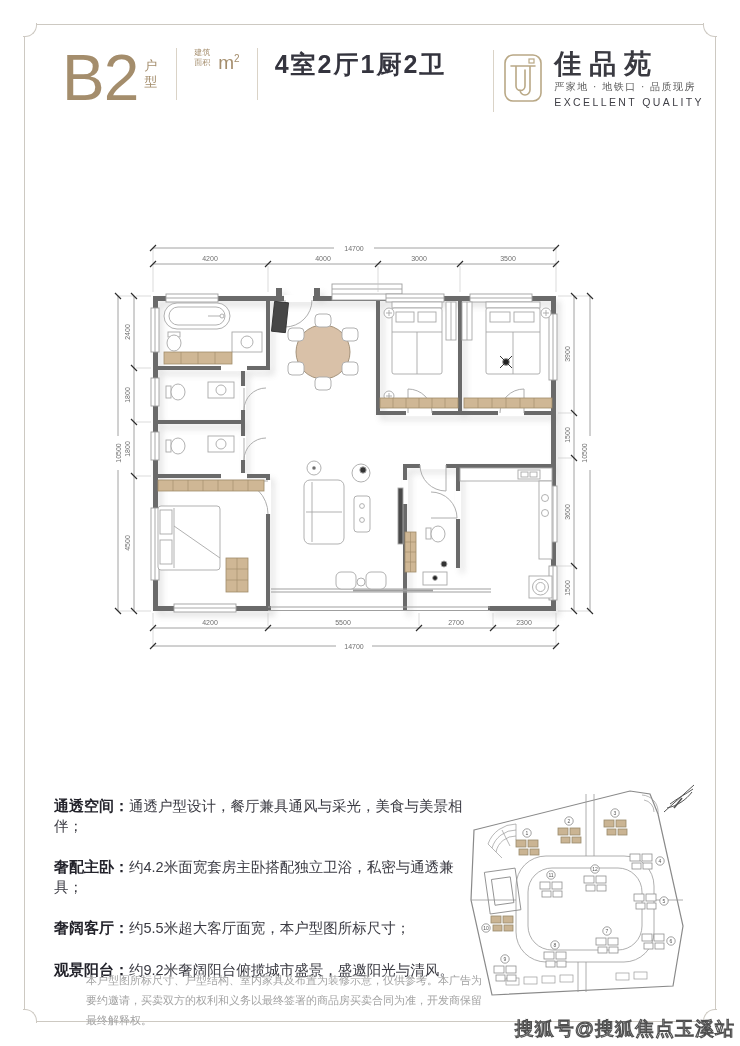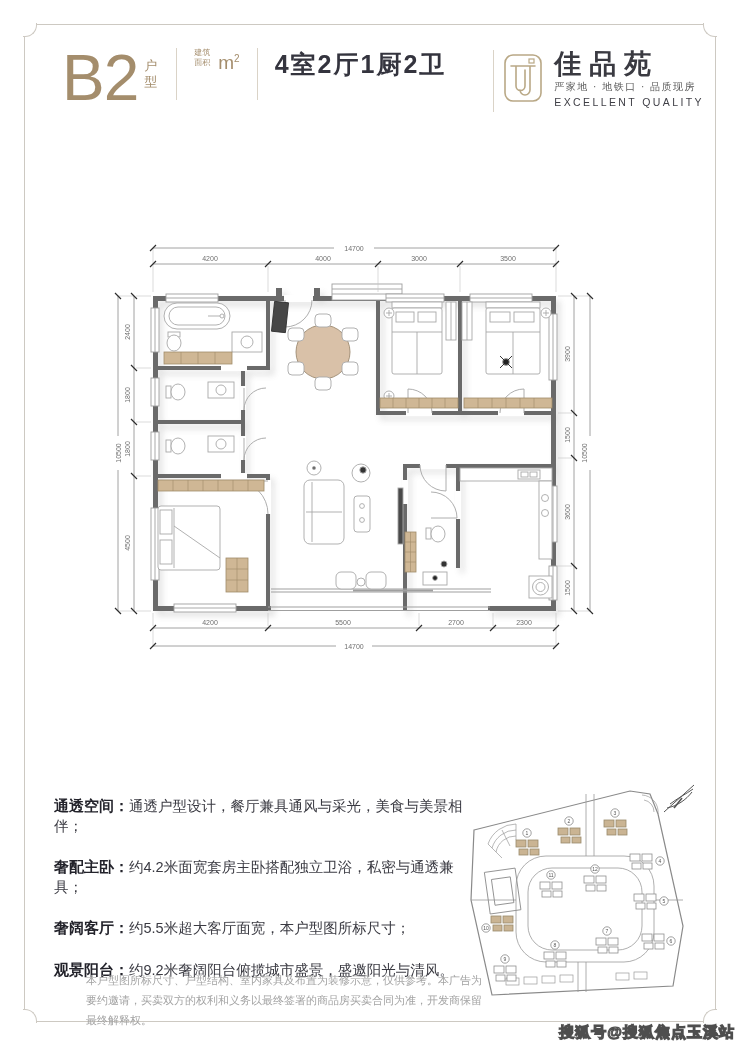--- a/index.html
+++ b/index.html
@@ -36,21 +36,21 @@
   .brand-en{font-size:10.5px;color:#3f3f46;letter-spacing:2.4px;margin-top:2px;font-weight:500;text-align:right;}
 
   
   .features{position:absolute;left:54px;top:796px;width:420px;}
   .features p{margin:0 0 21px 0;font-size:14.5px;line-height:1.35;color:#3a3a42;}
   .features b{color:#23232b;font-size:15px;}
 
   .disclaimer{position:absolute;left:54px;top:960px;width:402px;
               font-size:11px;line-height:1.8;color:#a3a3a3;margin-left:32px;}
 
-  .watermark{position:absolute;right:5px;bottom:4px;font-size:15px;font-weight:700;
+  .watermark{position:absolute;right:5px;bottom:4px;font-size:19px;font-weight:400;
              color:#fff;-webkit-text-stroke:1.1px #4e4e4e;letter-spacing:1px;
              text-shadow:0 0 1px #777;}
 
   svg text{font-family:"Liberation Sans","DejaVu Sans",sans-serif;}
   .dimtxt{font-size:7px;fill:#6f6f6f;}
   .bldg rect{fill:#fff;stroke:#8f8f8f;stroke-width:0.8;}
   .bldg.tan rect{fill:#cab493;stroke:#9a8a6c;}
   .numc{fill:#fff;stroke:#777;stroke-width:0.7;}
   .numt{font-size:5px;fill:#555;}
 </style>

